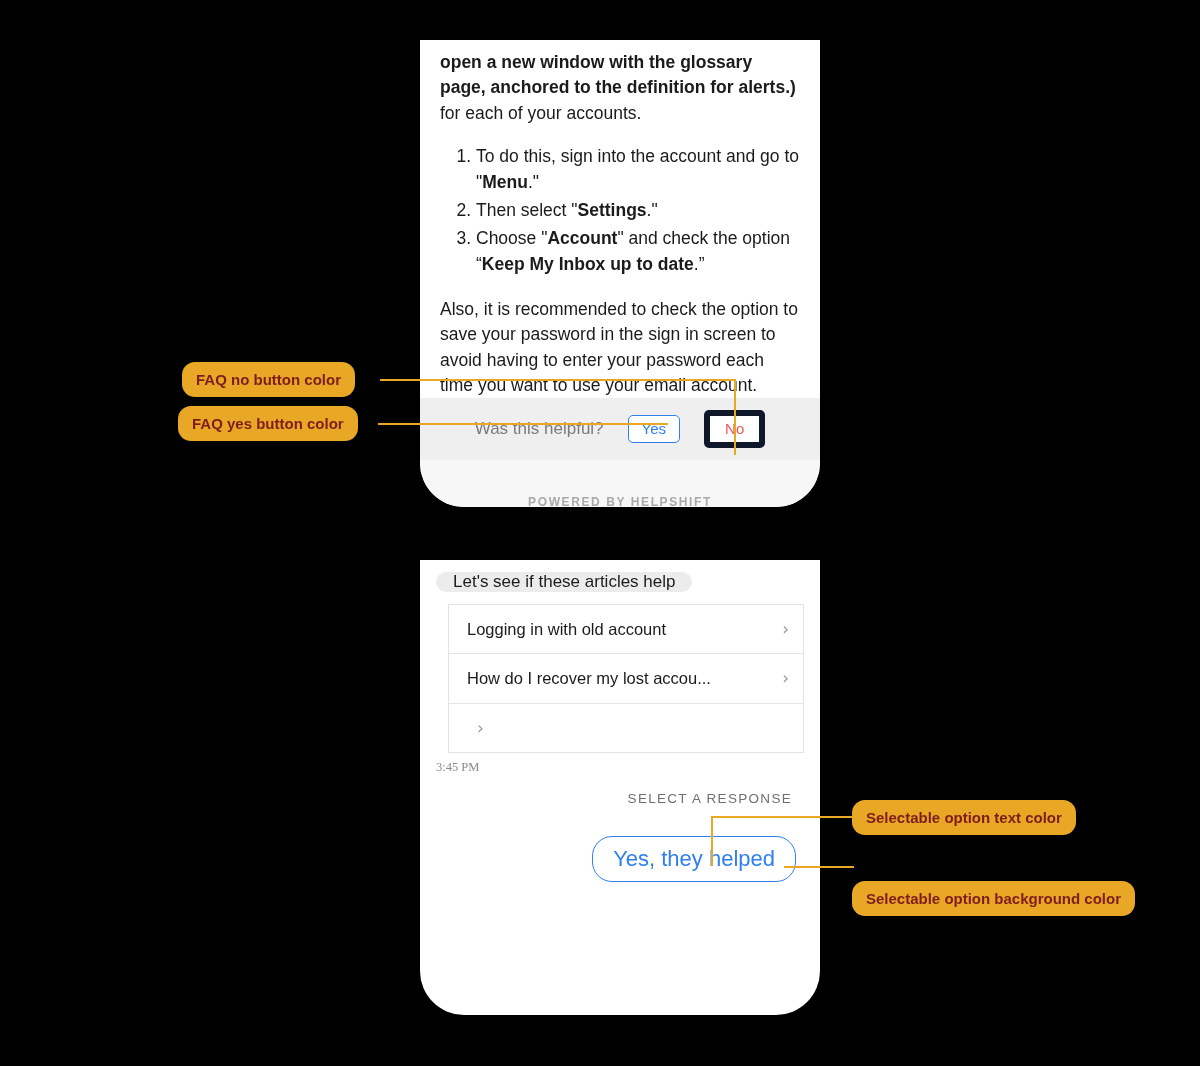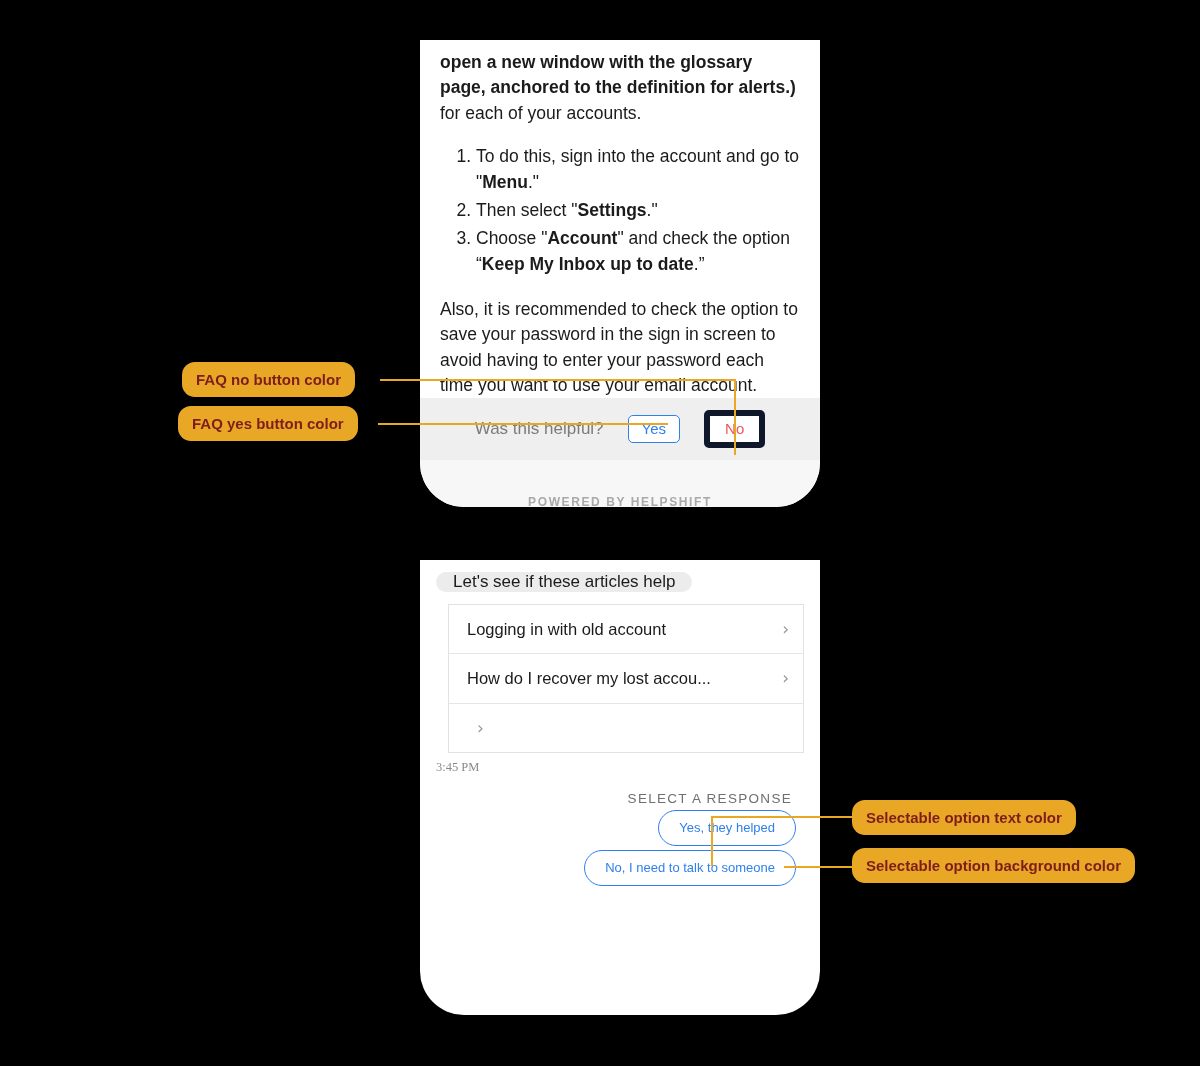--- a/index.html
+++ b/index.html
@@ -168,27 +168,27 @@
     letter-spacing: 1.3px;
     color: #6f6f6f;
   }
 
   .option-wrap {
     text-align: right;
     padding-right: 24px;
   }
   .option-pill {
     display: inline-block;
-    margin-top: 4px;
+    margin-top: 30px;
     border: 1.5px solid #2f80ed;
     color: #2f80ed;
     background: #ffffff;
     border-radius: 20px;
     padding: 10px 20px;
-    font-size: 13px;
+    font-size: 22px;
     line-height: 1.1;
     text-align: center;
   }
 
   
   .callout {
     position: absolute;
     background: #e8a725;
     color: #7f1d1d;
     font-size: 15px;
@@ -200,21 +200,21 @@
   .leader {
     position: absolute;
     background: #e8a725;
   }
   .leader.h { height: 2px; }
   .leader.v { width: 2px; }
 
   #callout-no      { left: 182px; top: 362px; }
   #callout-yes     { left: 178px; top: 406px; }
   #callout-opt-txt { left: 852px; top: 800px; }
-  #callout-opt-bg  { left: 852px; top: 848px; }
+  #callout-opt-bg  { left: 852px; top: 881px; }
 </style>
 </head>
 <body>
 
 <div class="phone" id="phone-top">
 
   <div class="grey-fill"></div>
 
   <div class="faq-body">
     <p class="faq-lead"><b>open a new window with the glossary page, anchored to the definition for alerts.)</b><span> for each of your accounts.</span></p>
@@ -256,23 +256,20 @@
     </div>
   </div>
 
   <div class="timestamp">3:45 PM</div>
 
   <div class="select-label">SELECT A RESPONSE</div>
 
   <div class="option-wrap">
     <div class="option-pill">Yes, they helped</div>
   </div>
-  <div class="option-wrap">
-    <div class="option-pill">No, I need to talk to someone</div>
-  </div>
 
   
   
 </div>
 
 <div class="leader h" style="left:380px; top:379px; width:355px;"></div>
 <div class="leader v" style="left:734px; top:379px; height:76px;"></div>
 <div class="callout" id="callout-no">FAQ no button color</div>
 
 <div class="leader h" style="left:378px; top:423px; width:290px;"></div>

